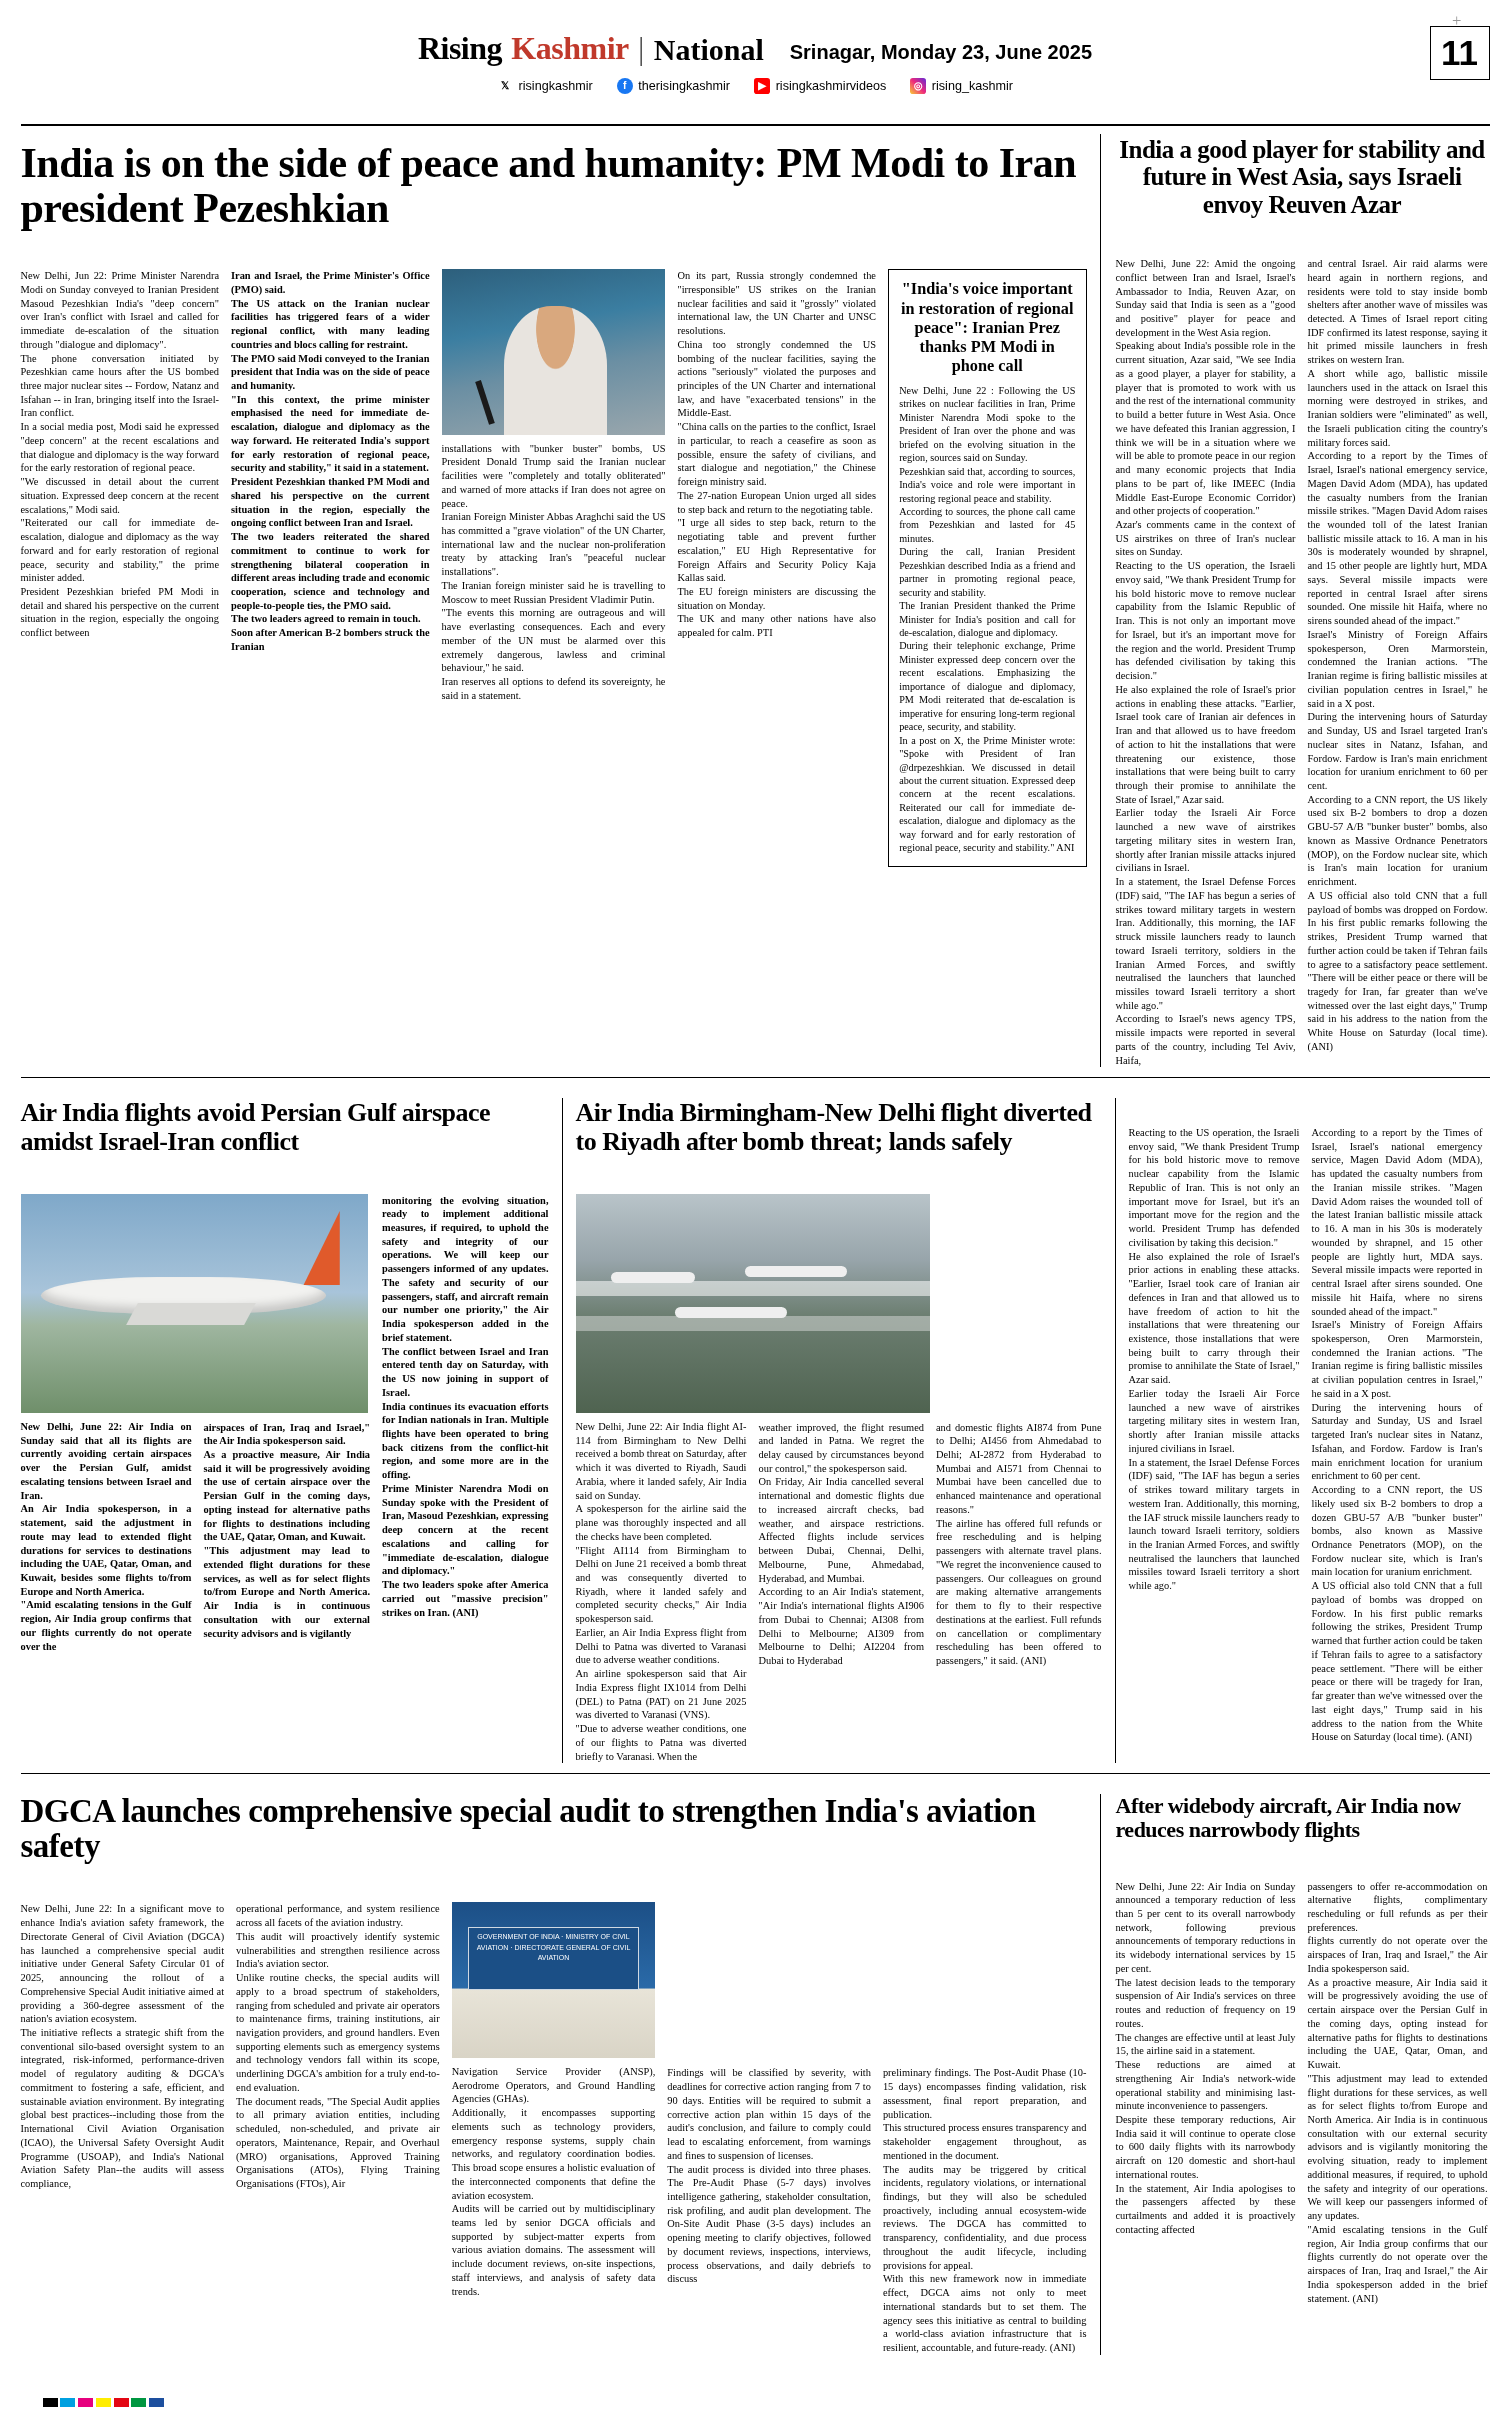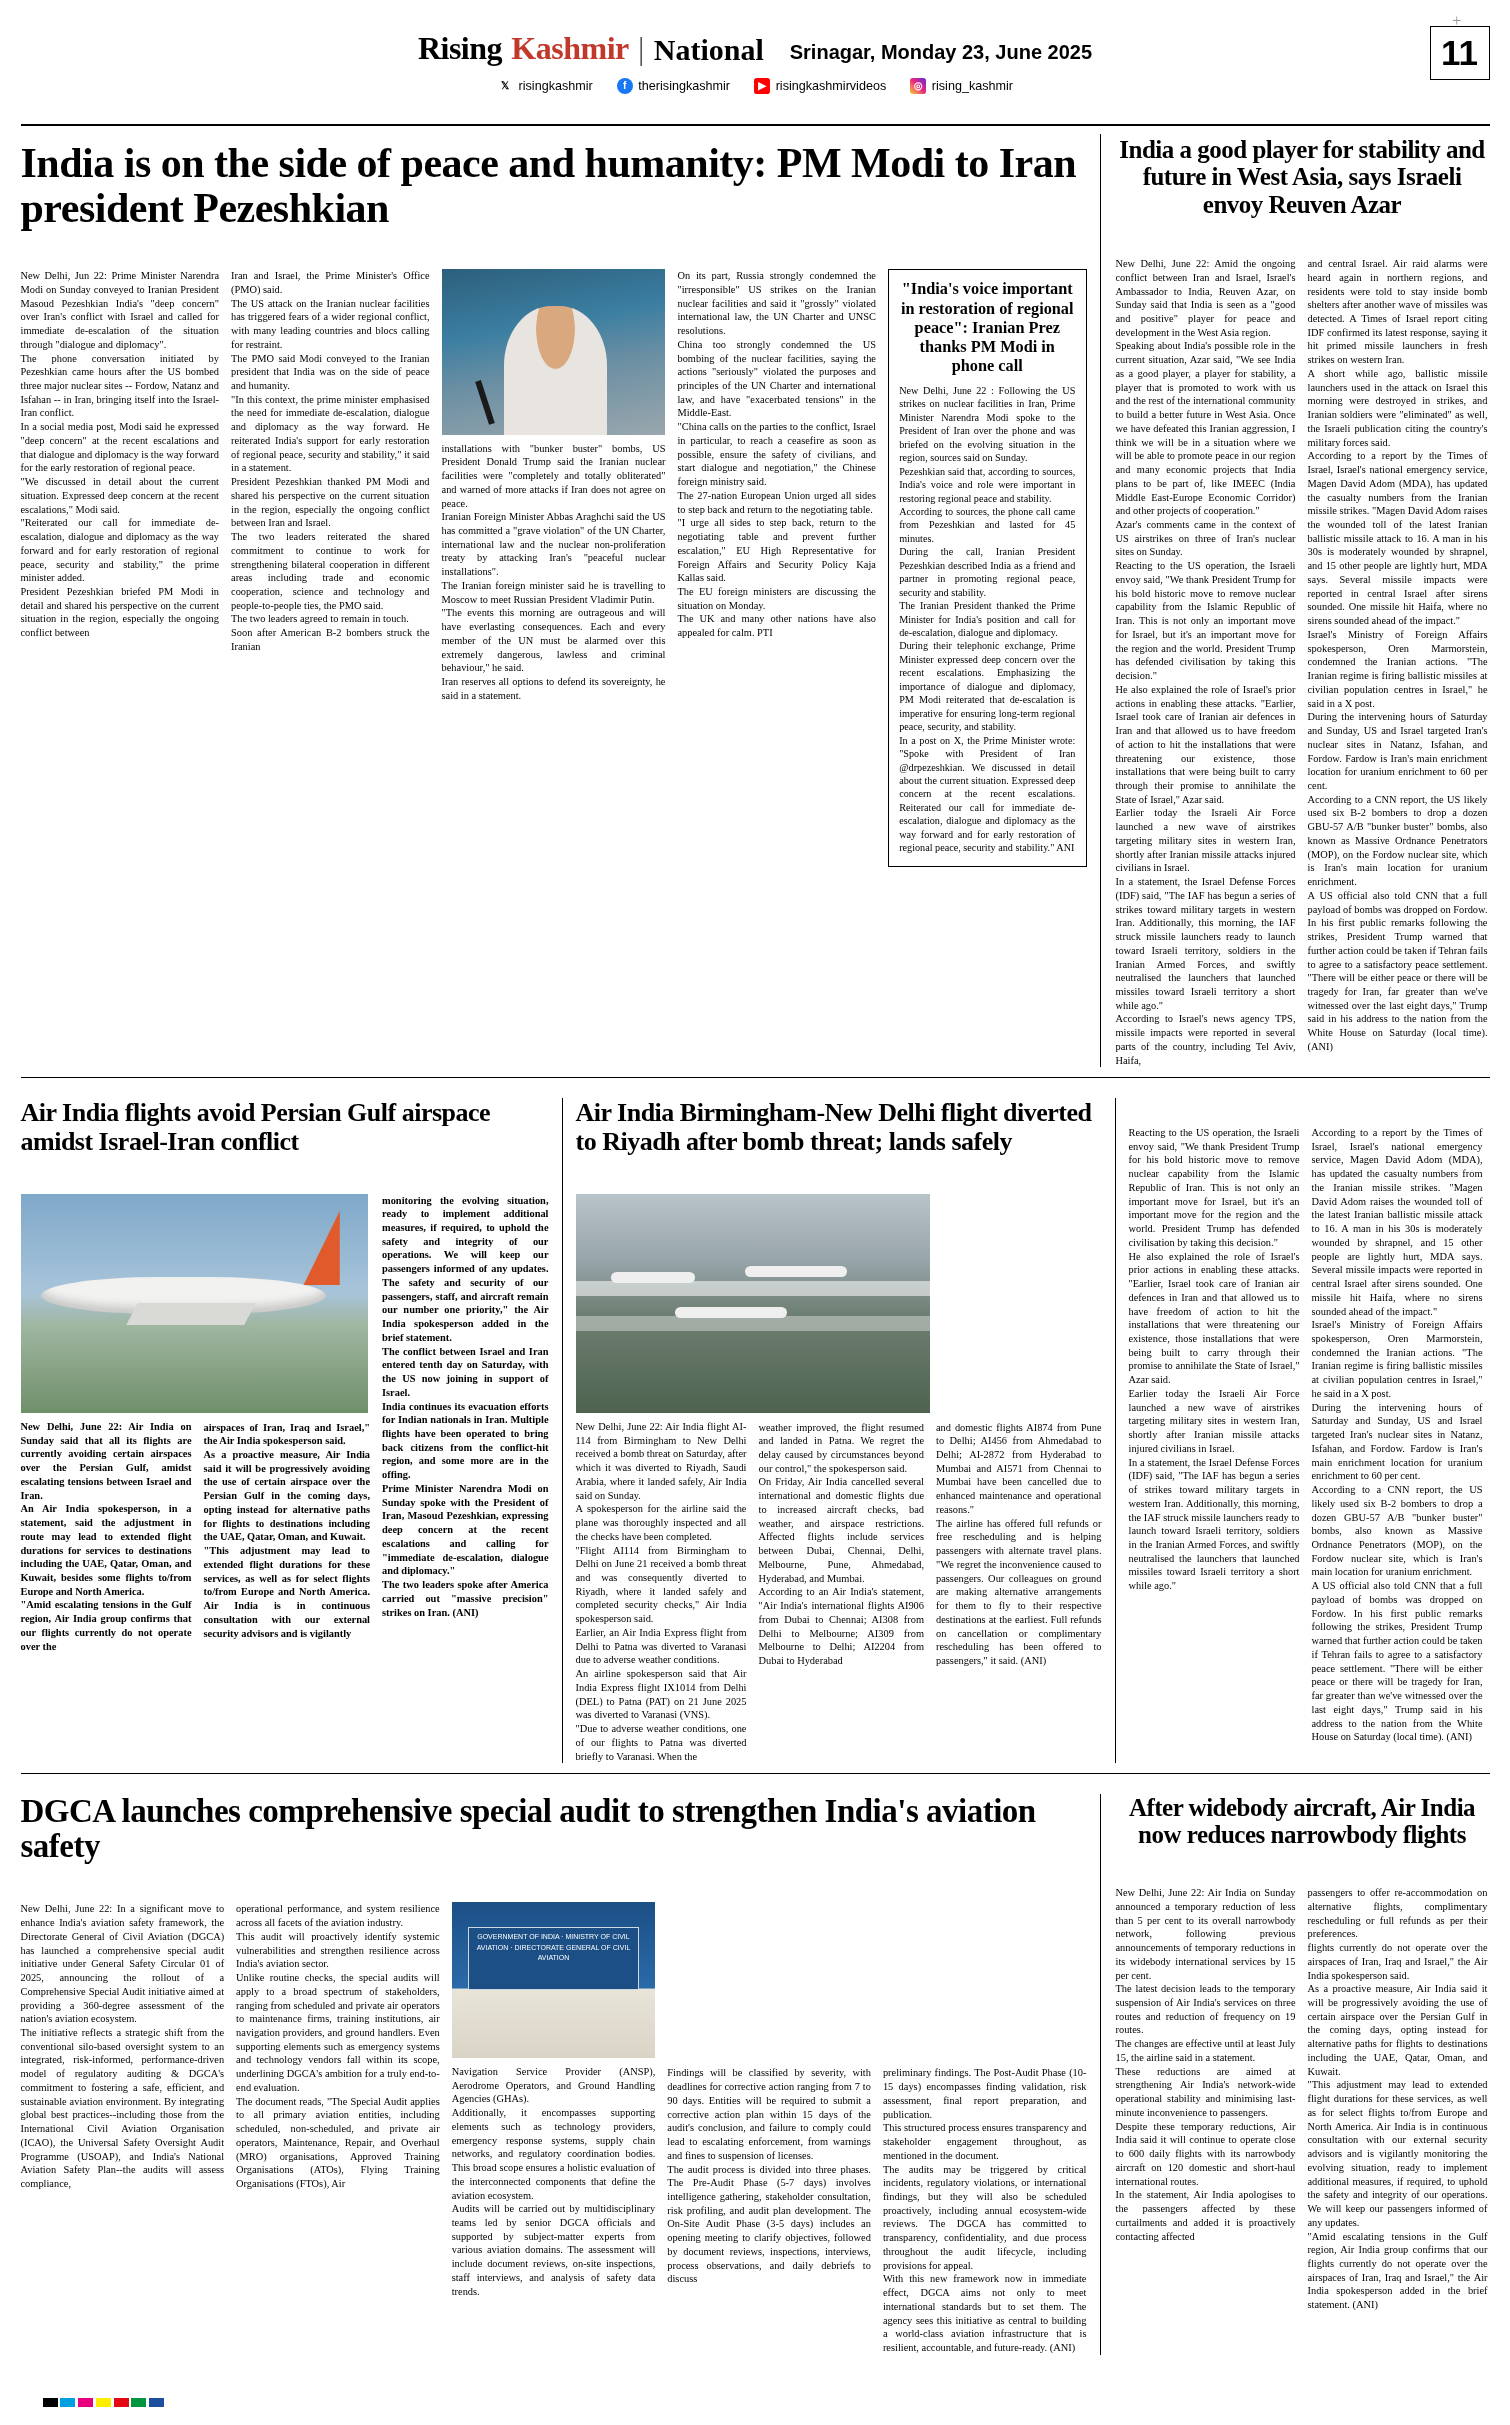--- a/index.html
+++ b/index.html
@@ -163,21 +163,21 @@
     font-size: 42px;
     line-height: 1.06;
     margin: 7.4px 0 11px 0;
   }
   .lead-cols {
     display: flex;
     gap: 12px;
   }
   .col { font-size: 10.4px; margin-top: 28px; }
   .lead-c1 { width: 203px; }
-  .lead-c2 { width: 203px; }
+  .lead-c2 { width: 203px; font-weight: bold; }
   .lead-c3 { width: 229px; }
   .lead-c4 { width: 203px; }
   .lead-c5 { width: 203px; }
   .photo-modi {
     width: 100%;
     height: 166px;
     background: linear-gradient(170deg,#2d5f7c 0%,#3b7ea1 35%,#6b8fa3 60%,#9aa7ad 100%);
     position: relative;
     overflow: hidden;
     margin-bottom: 6.5px;
@@ -341,21 +341,21 @@
     background: #1b4f86;
     border: 1.9px solid #cfd8e2;
     color: #fff;
     font-family: "Liberation Sans", sans-serif;
     font-size: 7px;
     line-height: 1.5;
     text-align: center;
     padding-top: 3.7px;
     box-sizing: border-box;
   }
-  .b3r-headline { font-size: 25px; line-height: 1.1; margin: 0 0 9.3px 0; text-align: center; }
+  .b3r-headline { font-size: 22px; line-height: 1.1; margin: 0 0 9.3px 0; }
   .b3r-cols { display: flex; gap: 12px; }
   .b3rc { width: 180px; }
 
   
   .colorbar {
     position: absolute;
     left: 22px;
     bottom: 1.9px;
     display: flex;
     gap: 2.8px;

